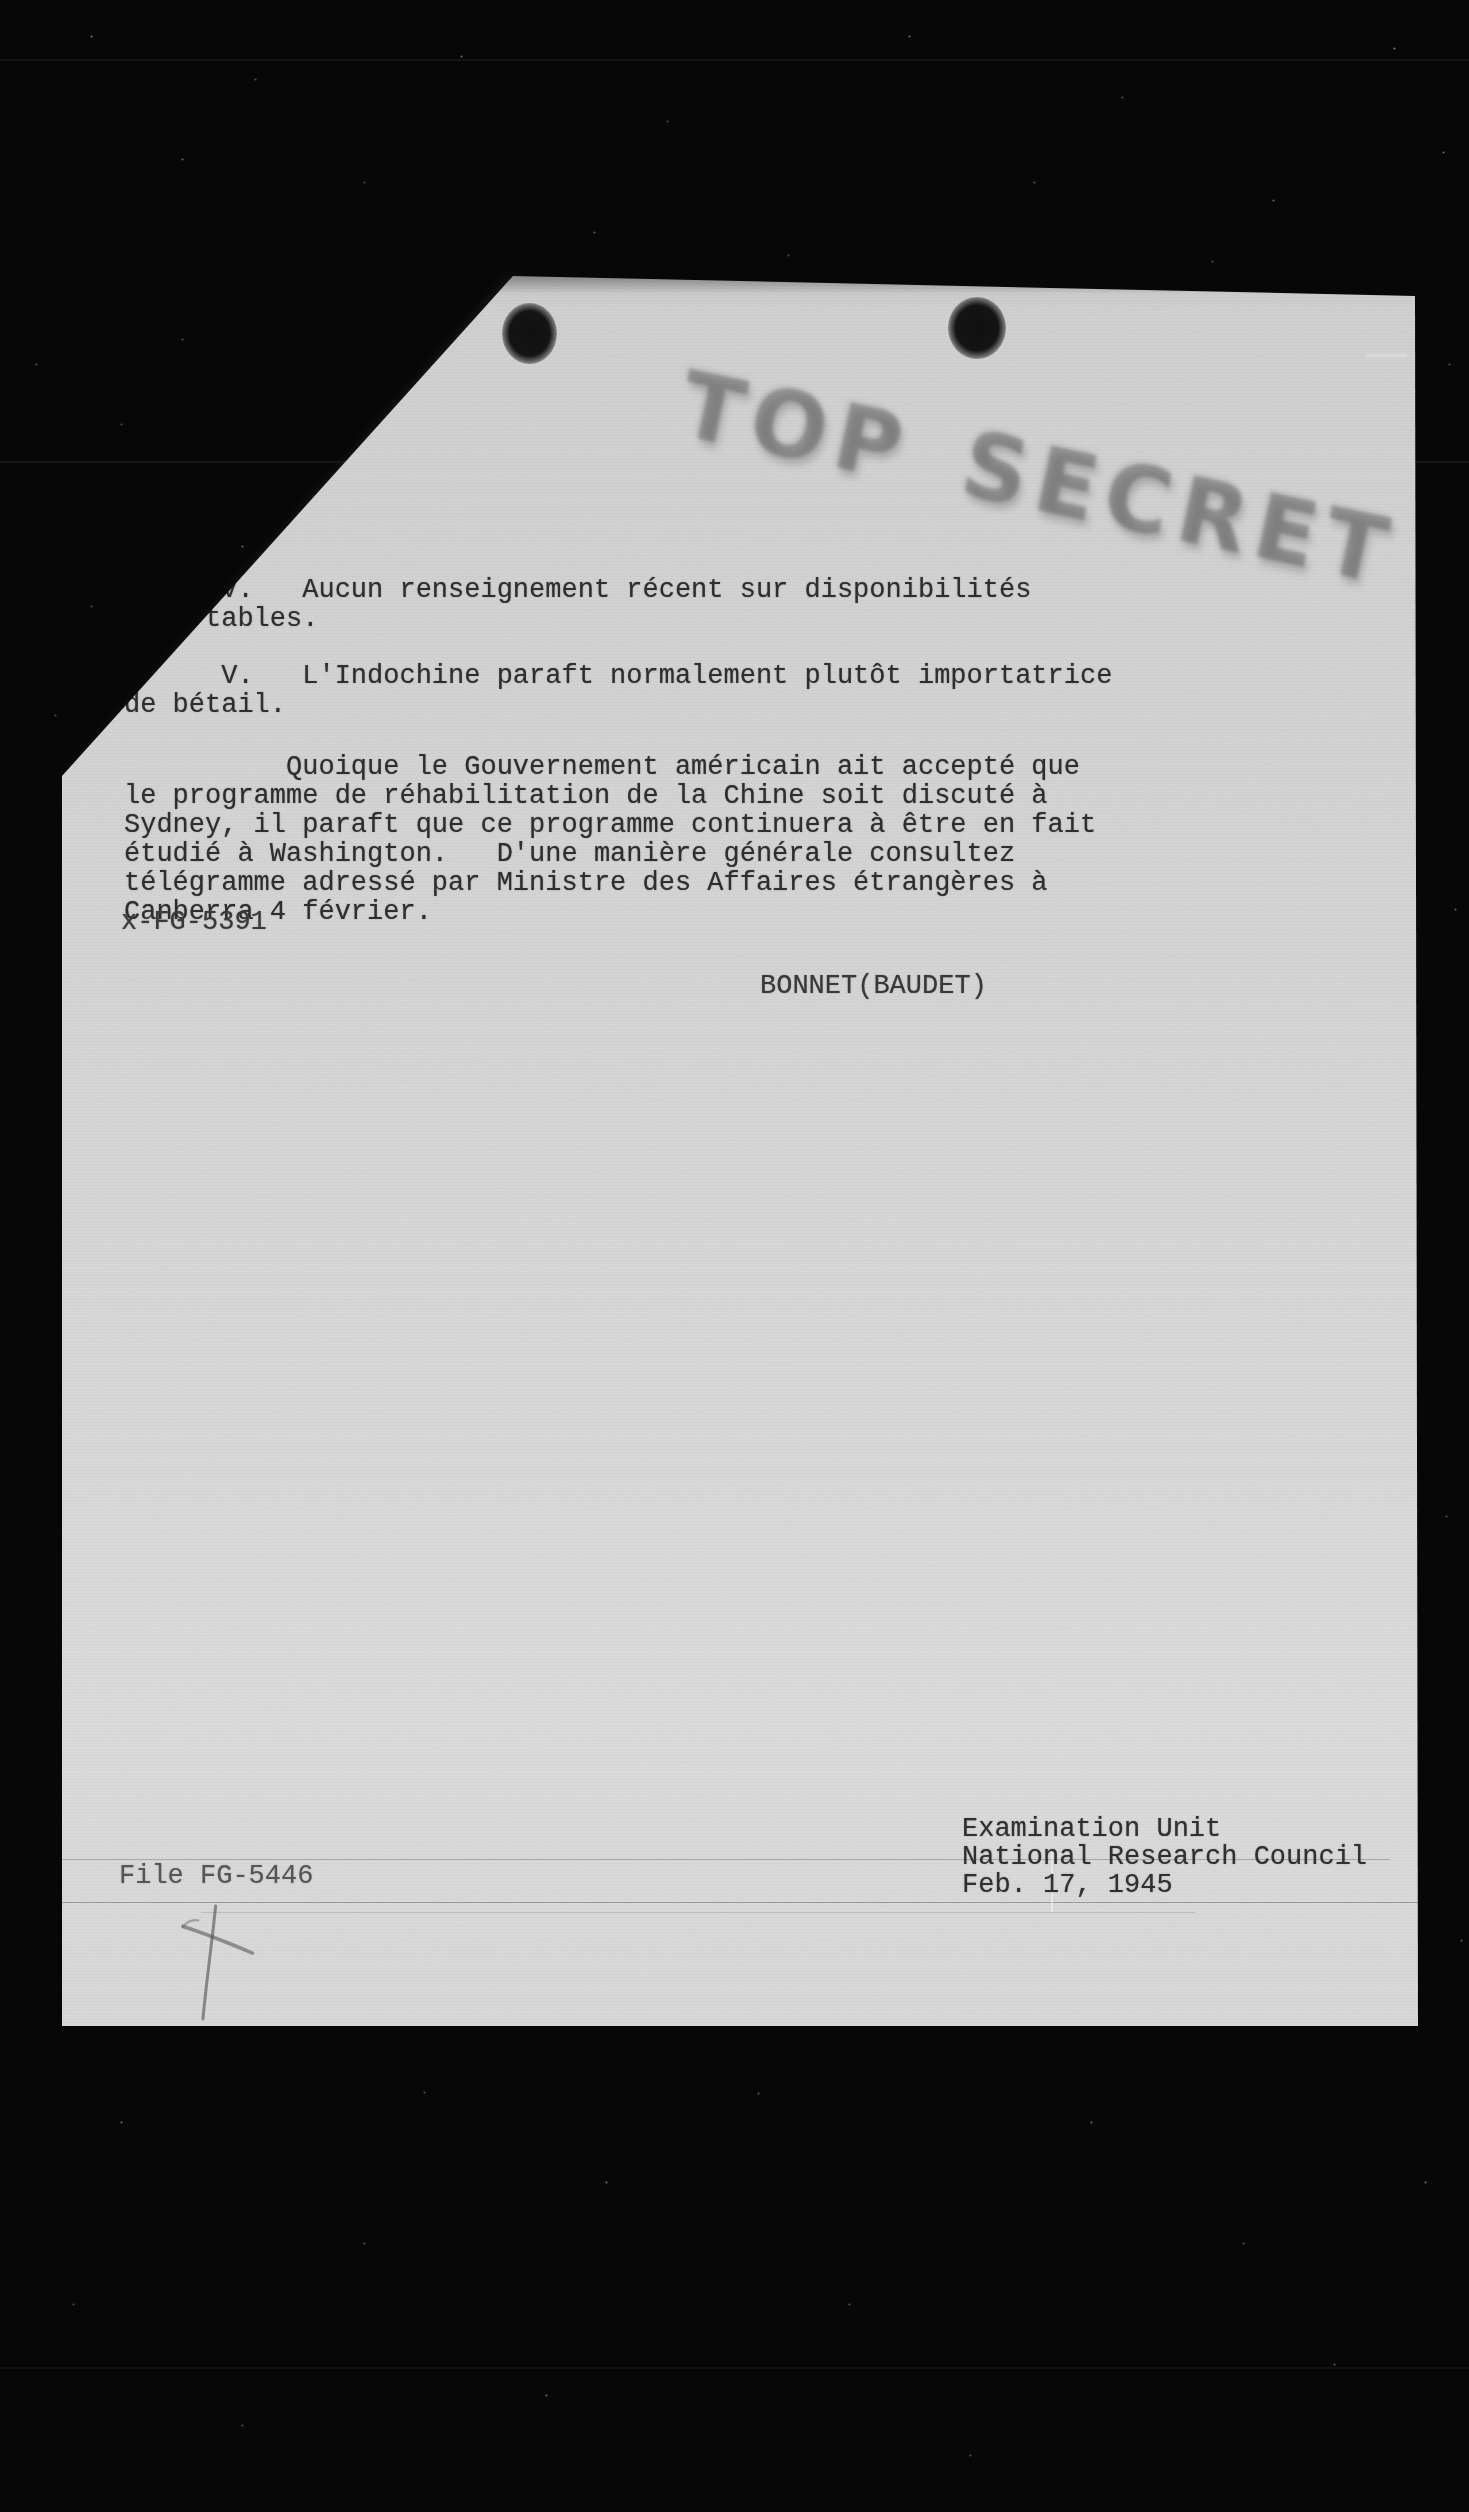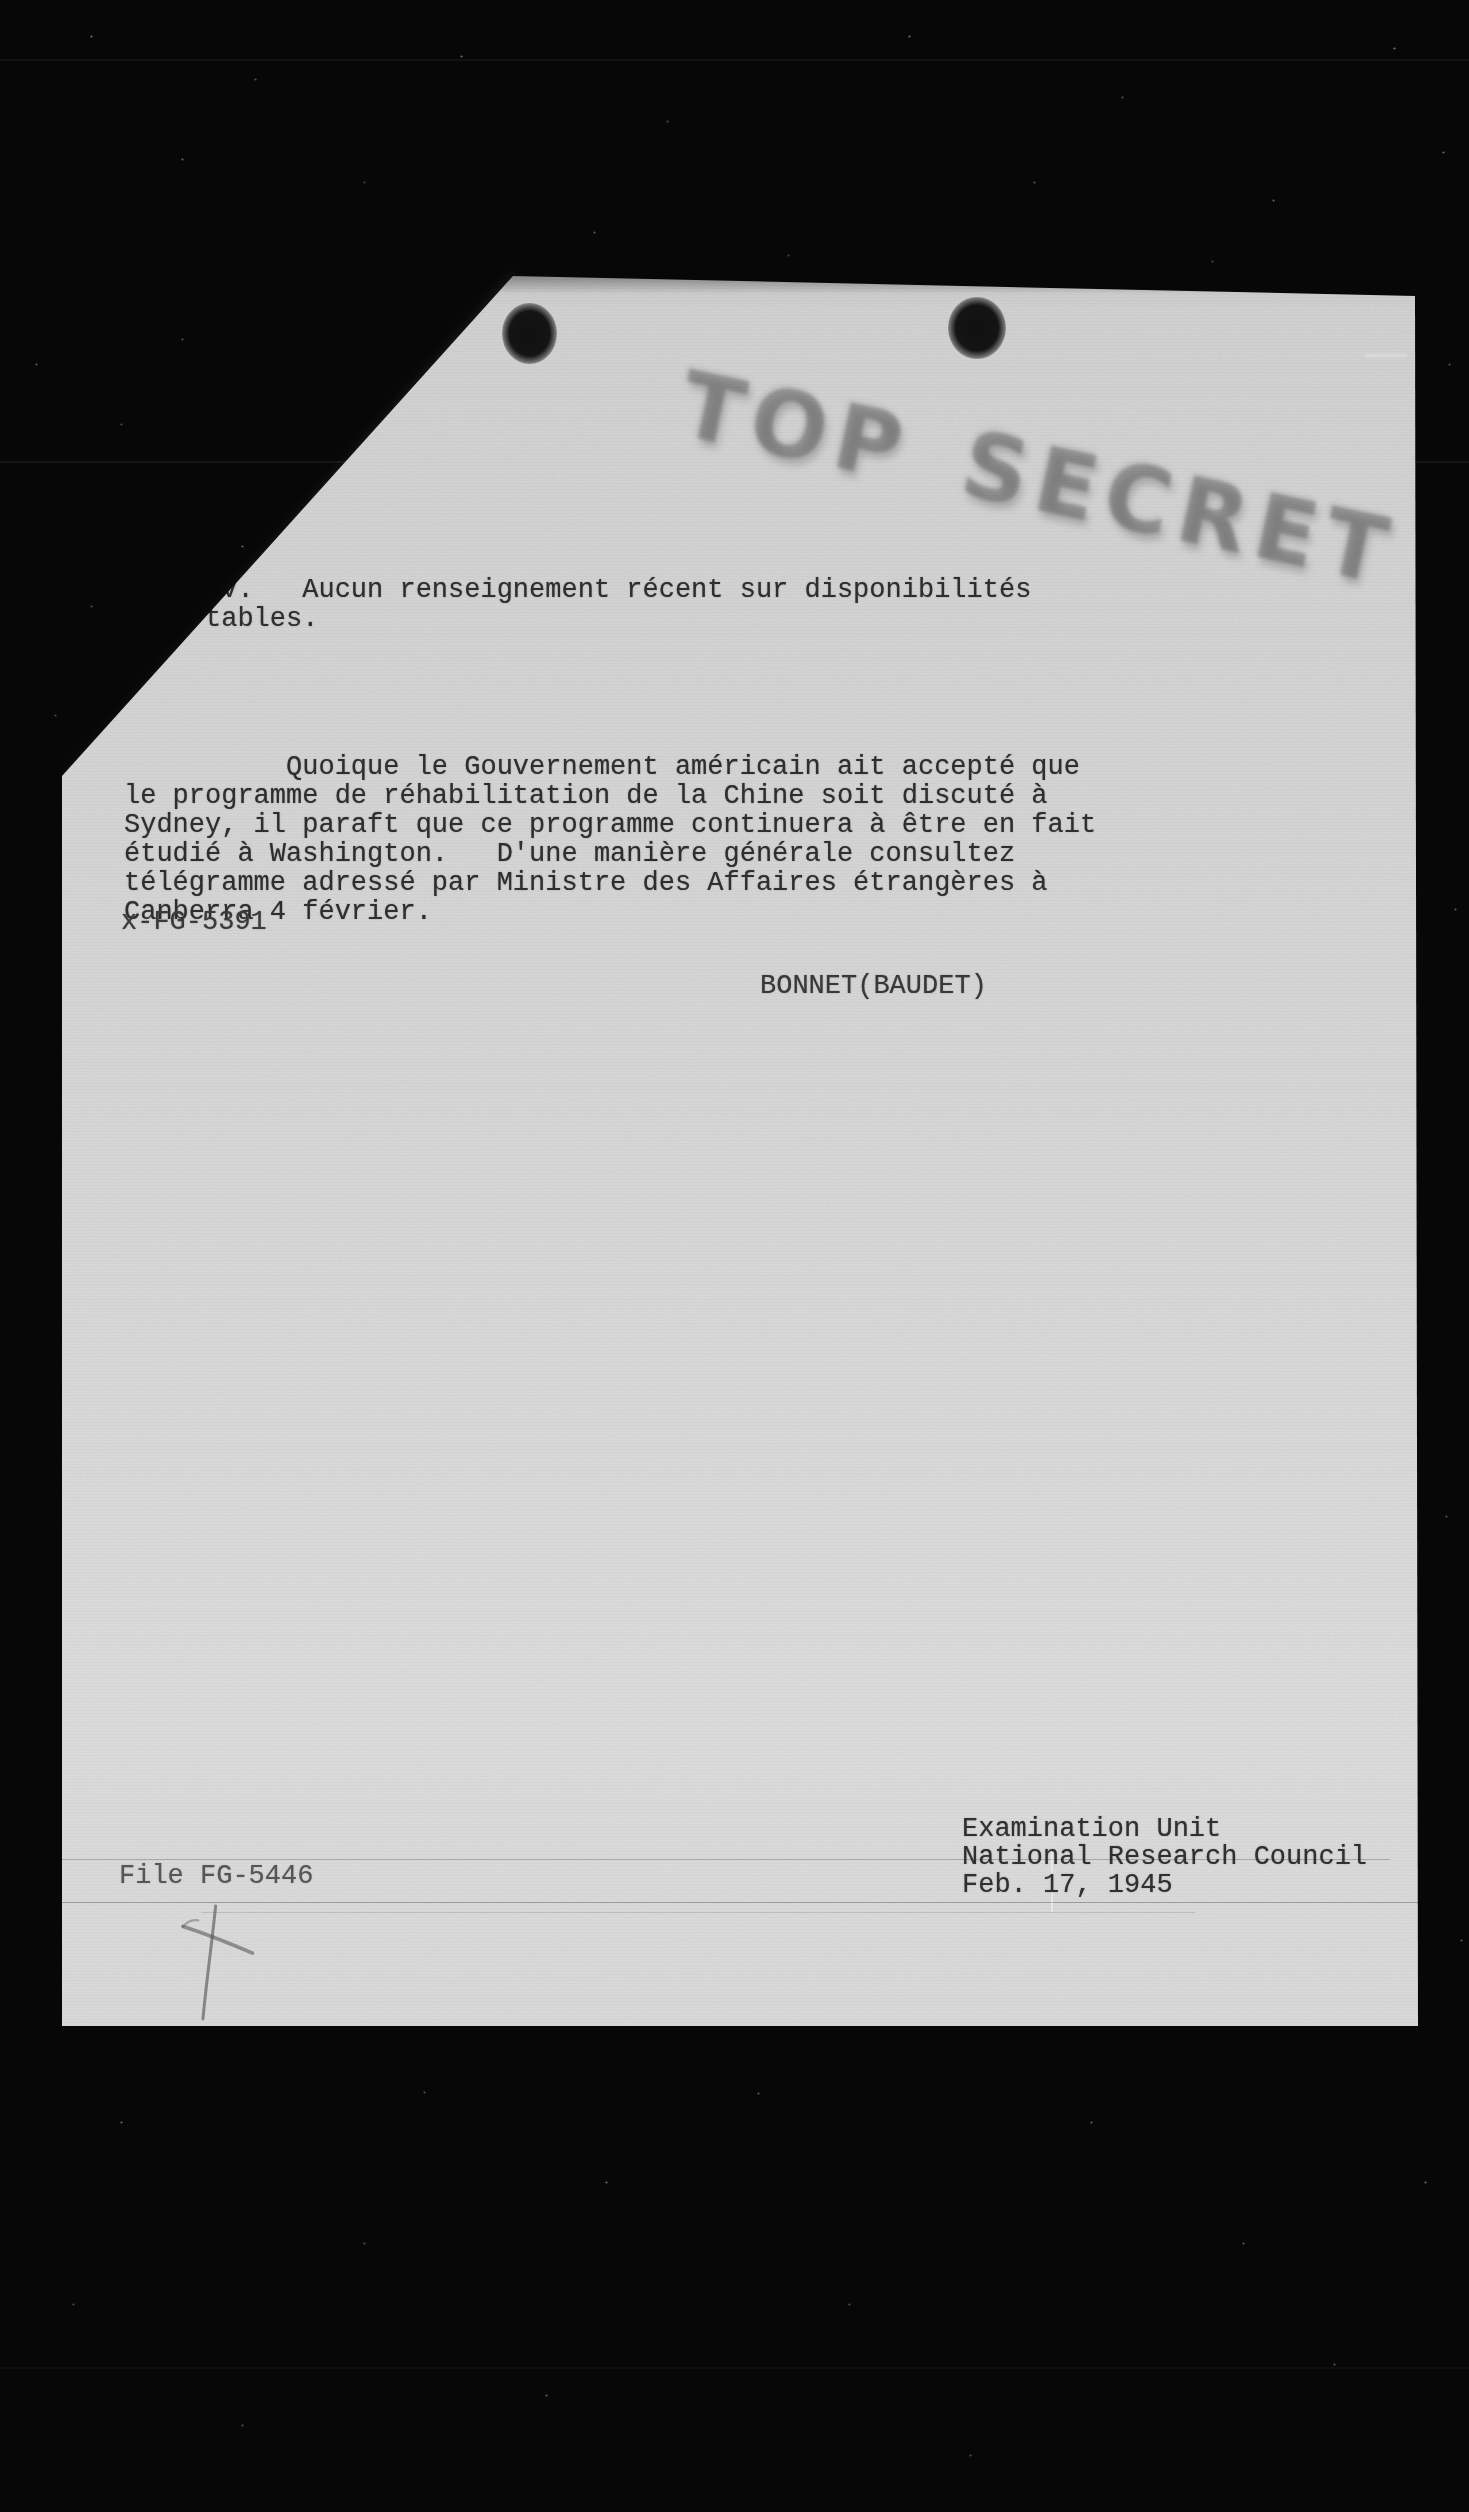--- a/index.html
+++ b/index.html
@@ -110,20 +110,22 @@
     <div class="top-shade"></div>
 
     <div class="hole left"></div>
     <div class="hole right"></div>
 
     <div class="stamp">TOP SECRET</div>
 
     <div class="typed item-iv">     IV.   Aucun renseignement récent sur disponibilités
 exportables.</div>
 
+    <div class="typed item-v">      V.   L'Indochine paraft normalement plutôt importatrice
+de bétail.</div>
 
     <div class="typed body-par">          Quoique le Gouvernement américain ait accepté que
 le programme de réhabilitation de la Chine soit discuté à
 Sydney, il paraft que ce programme continuera à être en fait
 étudié à Washington.   D'une manière générale consultez
 télégramme adressé par Ministre des Affaires étrangères à
 Canberra 4 février.</div>
 
     <div class="typed refnum">x-FG-5391</div>
 

